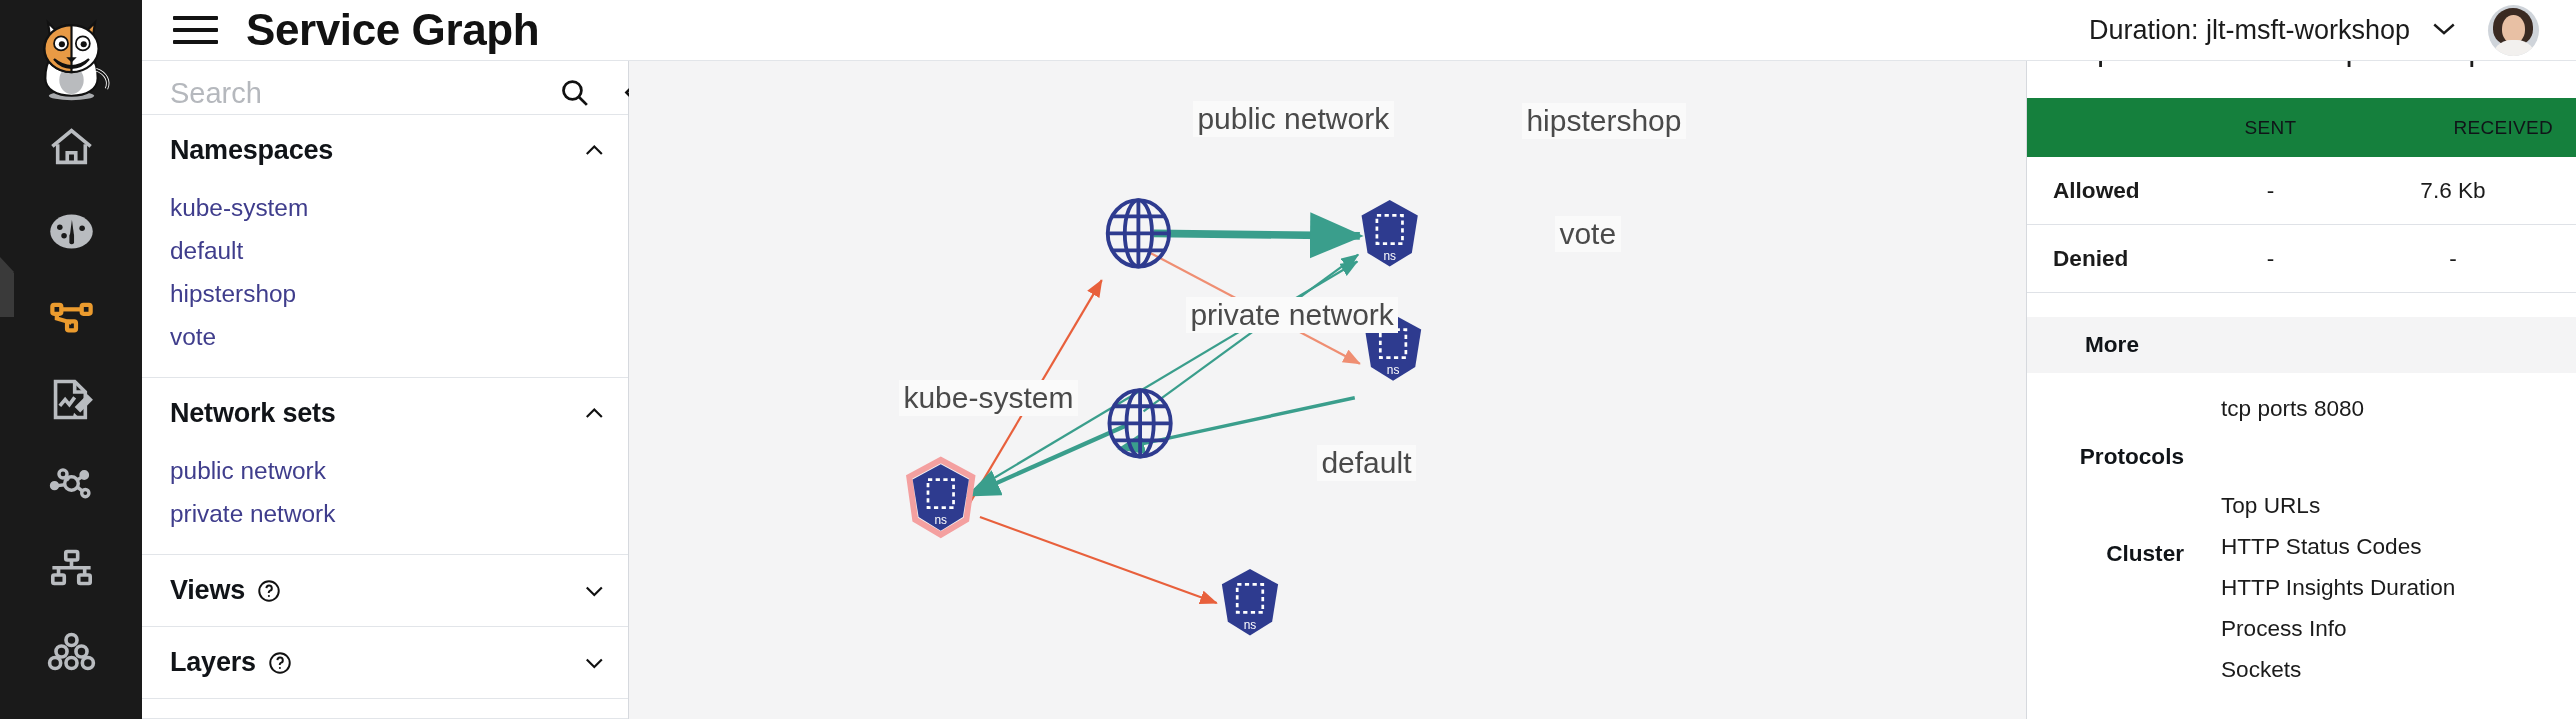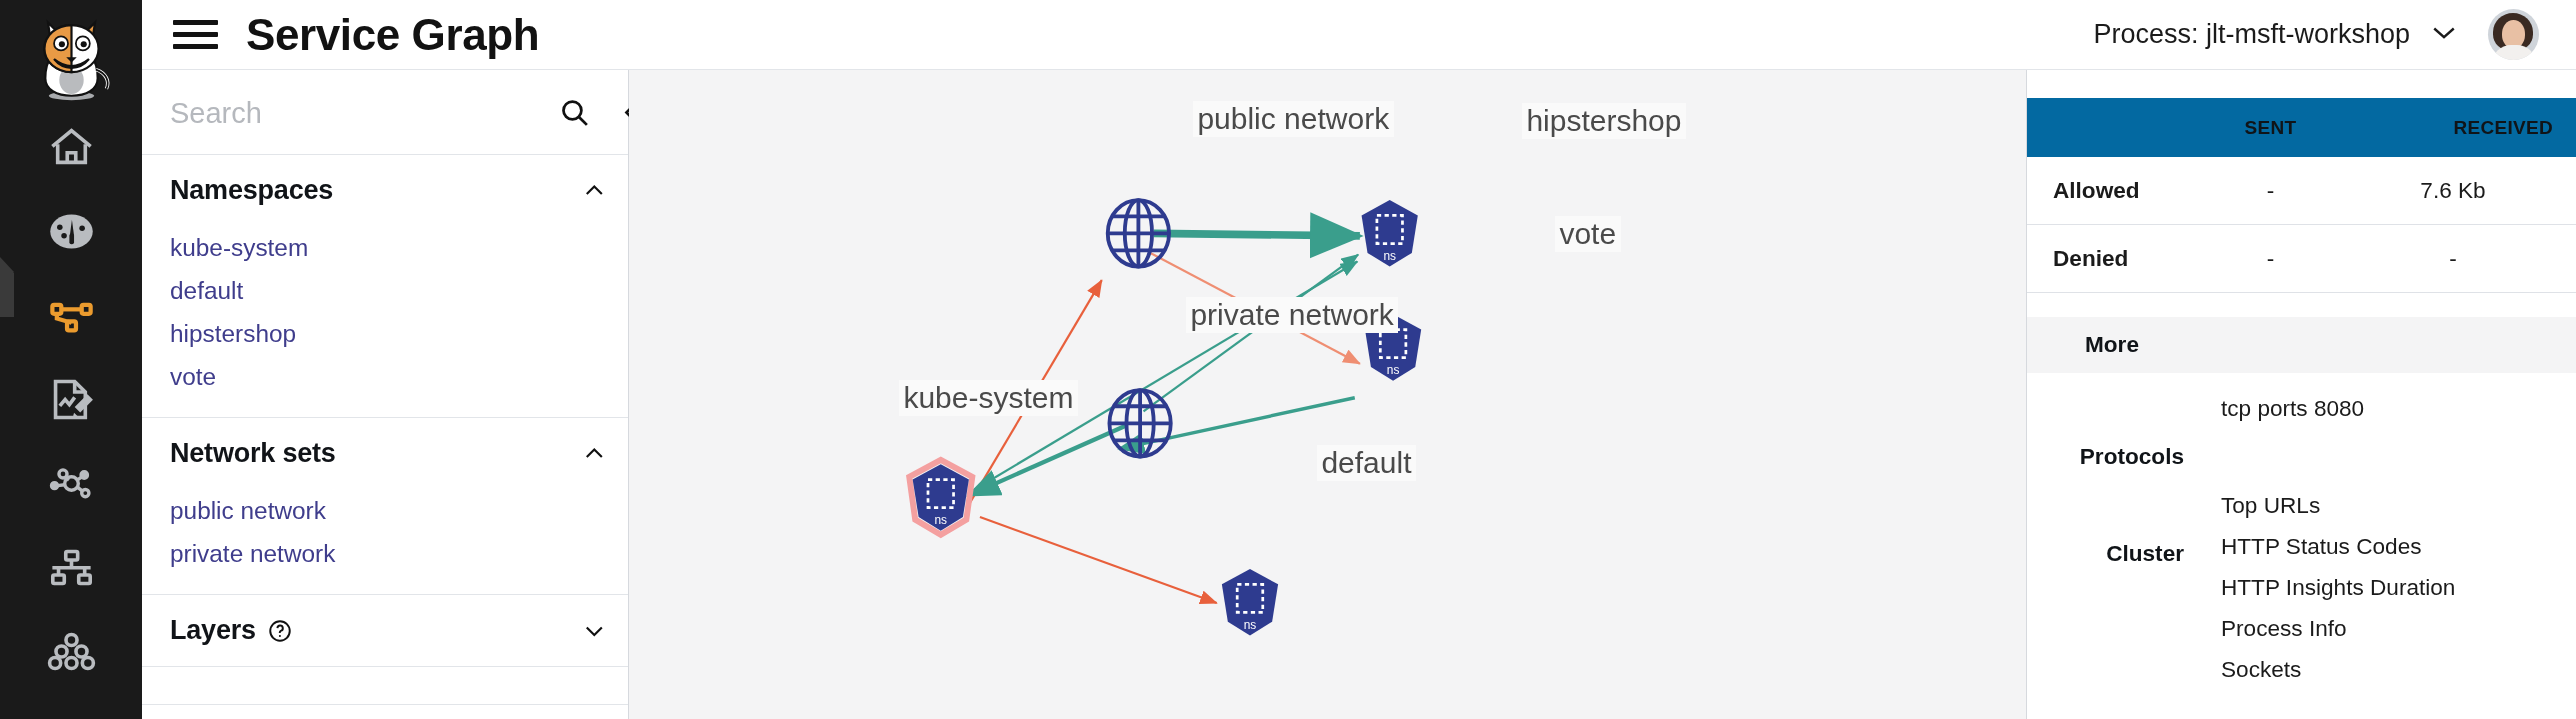--- a/index.html
+++ b/index.html
@@ -94,22 +94,22 @@
     display: flex; flex-direction: column;
   }
   .rp-title {
     height: 98px; display: flex; align-items: center; gap: 14px;
     padding: 0 22.6px 0 26px;
   }
   .rp-back { cursor: pointer; display: flex; align-items: center; }
   .rp-headline { font-size: 32px; color: #1b1b1b; display: flex; align-items: center; gap: 0px; white-space: nowrap; }
   .rp-sep { color: #3a9e8c; font-size: 28px; padding: 0 1.7px; }
   .rp-thead {
-    display: flex; background: #0369a1; height: 59px; align-items: center;
-    font-size: 19px; font-weight: bold; letter-spacing: 0.3px; color: #101418;
+    display: flex; background: #15803d; height: 59px; align-items: center;
+    font-size: 19px; font-weight: normal; letter-spacing: 0.3px; color: #101418;
   }
   .rp-thead .c0 { width: 161px; }
   .rp-thead .c1 { width: 165px; text-align: center; }
   .rp-thead .c2 { width: 200px; text-align: right; }
   .rp-row {
     display: flex; align-items: center; height: 68px;
     border-bottom: 1.7px solid #dfe2e7; font-size: 22.6px; color: #1b1b1b;
   }
   .rp-row .c0 { width: 161px; padding-left: 26px; font-weight: bold; }
   .rp-row .c1 { width: 165px; text-align: center; }
@@ -119,21 +119,21 @@
     padding-left: 58px; font-size: 22.6px; font-weight: bold; color: #101418;
   }
   .rp-kv { display: flex; padding-top: 22.6px; font-size: 22.6px; }
   .rp-kv .k { width: 157px; text-align: right; font-weight: bold; color: #101418; padding-right: 0; margin-top: 48px; }
   .rp-kv .v { padding-left: 37px; color: #1b1b1b; }
   .insights-list { display: flex; flex-direction: column; gap: 15px; }
   .insight { color: #1b1b1b; cursor: pointer; }
 
   
   .topbar {
-    position: absolute; top: 0; left: 142px; right: 0; height: 70px;
+    position: absolute; top: 0; left: 142px; right: 0; height: 61px;
     background: #fff; display: flex; align-items: center;
     border-bottom: 1.7px solid #e2e5e9; padding: 0 37px 0 31px; z-index: 5;
   }
   .hamburger { width: 45px; cursor: pointer; display: flex; flex-direction: column; gap: 7.8px; }
   .hamburger span { display: block; height: 4.4px; background: #121212; border-radius: 0.9px; }
   .app-title { font-size: 44px; font-weight: bold; color: #121212; margin-left: 28px; letter-spacing: -0.4px; }
   .topbar .spacer { flex: 1; }
   .cluster { font-size: 27px; color: #1b1b1b; cursor: pointer; }
   .cluster-chev { margin-left: 21px; cursor: pointer; }
   .avatar {
@@ -259,21 +259,21 @@
   </div>
 
   <div class="topbar">
     <div class="hamburger">
       <span></span>
         <span></span>
         <span></span>
     </div>
     <div class="app-title">Service Graph</div>
     <div class="spacer"></div>
-    <div class="cluster">Process: jlt-msft-workshop</div>
+    <div class="cluster">Duration: jlt-msft-workshop</div>
     <span class="cluster-chev">
       <svg width="26" height="15.7" viewBox="0 0 24 14" fill="none" stroke="#1b1b1b" stroke-width="2.2">
           <path d="M3 3l9 8 9-8"></path>
         </svg>
     </span>
     <div class="avatar">
       <div class="hair"></div>
         <div class="face"></div>
         <div class="body"></div>
     </div>
@@ -327,20 +327,38 @@
               <path d="M4 16l8-8 8 8"></path>
             </svg>
         </span>
       </div>
       <div class="section-body">
         <div class="ns-item">public network</div>
         <div class="ns-item">private network</div>
       </div>
     </div>
 
+    <div class="section">
+      <div class="section-head">
+        <span class="section-title">Views</span>
+        <span class="help-icon">
+          <svg width="26" height="26" viewBox="0 0 24 24" fill="none" stroke="#111" stroke-width="1.8">
+            <circle cx="12" cy="12" r="9"></circle>
+            <path d="M9.6 9.3a2.5 2.5 0 1 1 3.1 2.6c-.6.2-.9.7-.9 1.4v.5"></path>
+            <circle cx="11.9" cy="16.6" r="0.95" fill="#111" stroke="none"></circle>
+          </svg>
+        </span>
+        <span class="section-spacer"></span>
+        <span class="chev">
+          <svg width="22.6" height="22.6" viewBox="0 0 24 24" fill="none" stroke="#111" stroke-width="2.3">
+              <path d="M4 9l8 8 8-8"></path>
+            </svg>
+        </span>
+      </div>
+    </div>
 
     <div class="section">
       <div class="section-head">
         <span class="section-title">Layers</span>
         <span class="help-icon">
           <svg width="26" height="26" viewBox="0 0 24 24" fill="none" stroke="#111" stroke-width="1.8">
             <circle cx="12" cy="12" r="9"></circle>
             <path d="M9.6 9.3a2.5 2.5 0 1 1 3.1 2.6c-.6.2-.9.7-.9 1.4v.5"></path>
             <circle cx="11.9" cy="16.6" r="0.95" fill="#111" stroke="none"></circle>
           </svg>

